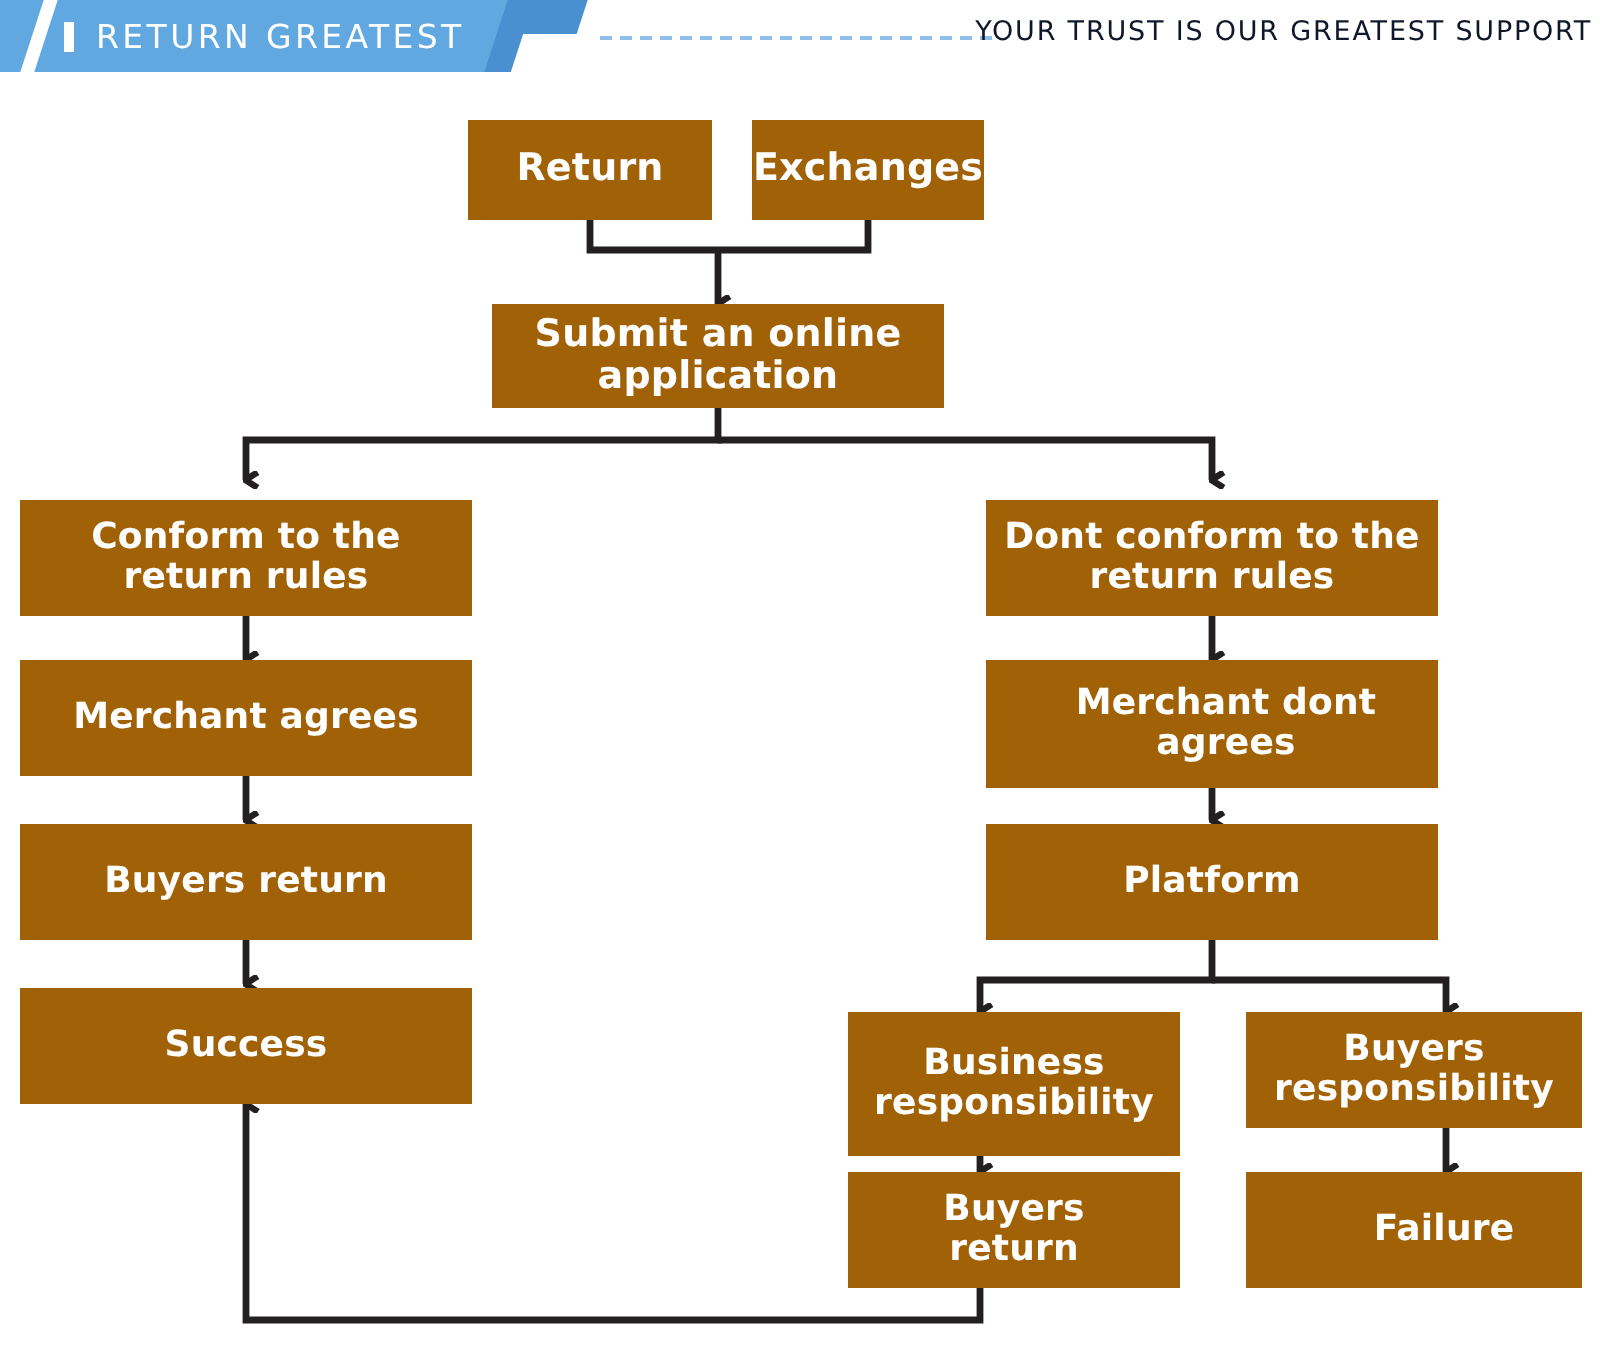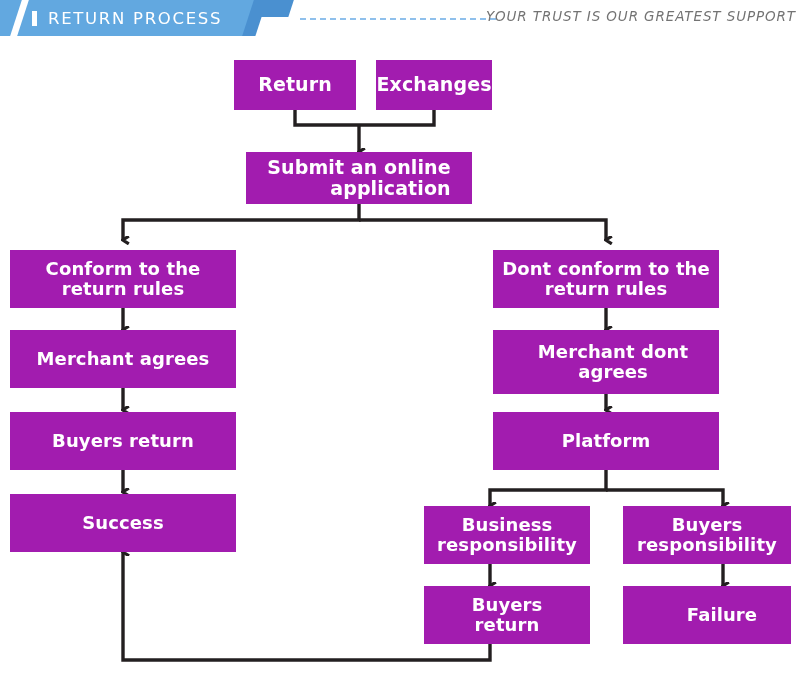--- a/index.html
+++ b/index.html
@@ -86,37 +86,36 @@
     left: 300px;
     top: 18px;
     width: 196px;
     height: 0;
     border-top: 2px dashed #8fc0ec;
   }
   .tagline {
     position: absolute;
     right: 4px;
     top: 8px;
-    color: #737373;
+    color: #0f172a;
     font-size: 13.5px;
-    font-style: italic;
     letter-spacing: 0.9px;
     white-space: nowrap;
   }
 
   
   #chart {
     position: absolute;
     left: 0; top: 40px;
     width: 800px;
     height: 640px;
   }
   .node {
     position: absolute;
-    background: #a21caf;
+    background: #a16207;
     color: #ffffff;
     display: flex;
     align-items: center;
     justify-content: center;
     text-align: center;
     font-weight: bold;
     line-height: 1.12;
     box-sizing: border-box;
     padding: 2px 6px;
     letter-spacing: 0.1px;
@@ -133,21 +132,21 @@
 </head>
 <body>
 
 <div id="header">
   <div class="banner-main"></div>
   <div class="banner-slash"></div>
   <div class="banner-accent"></div>
   <div class="banner-accent-cut"></div>
   <div class="banner-title-wrap">
     <span class="banner-tick"></span>
-    <span class="banner-title">RETURN PROCESS</span>
+    <span class="banner-title">RETURN GREATEST</span>
   </div>
   <div class="dashline"></div>
   <div class="tagline">YOUR TRUST IS OUR GREATEST SUPPORT</div>
 </div>
 
 <div id="chart">
 
   <svg id="wires" viewBox="0 0 800 640" xmlns="http://www.w3.org/2000/svg">
     <defs>
       <marker id="arw" markerWidth="9" markerHeight="9" refX="4.3" refY="7.4" orient="auto" markerUnits="userSpaceOnUse">
@@ -183,21 +182,21 @@
   </svg>
 
   <div class="node" style="left:234px; top:20px; width:122px; height:50px; font-size:19px;">
     <span>Return</span>
   </div>
 
   <div class="node" style="left:376px; top:20px; width:116px; height:50px; font-size:19px;">
     <span>Exchanges</span>
   </div>
 
-  <div class="node" style="left:246px; top:112px; width:226px; height:52px; font-size:19px;text-align:right;">
+  <div class="node" style="left:246px; top:112px; width:226px; height:52px; font-size:19px;">
     <span>
       <span class="nl">Submit an online</span>
       <span class="nl">application</span>
     </span>
   </div>
 
   <div class="node" style="left:10px; top:210px; width:226px; height:58px; font-size:18px;">
     <span>
       <span class="nl">Conform to the</span>
       <span class="nl">return rules</span>
@@ -226,21 +225,21 @@
   <div class="node" style="left:493px; top:290px; width:226px; height:64px; font-size:18px;padding-left:20px;">
     <span>Merchant dont agrees</span>
   </div>
 
   <div class="node" style="left:493px; top:372px; width:226px; height:58px; font-size:18px;">
     <span>
       <span class="nl">Platform</span>
     </span>
   </div>
 
-  <div class="node" style="left:424px; top:466px; width:166px; height:58px; font-size:18px;">
+  <div class="node" style="left:424px; top:466px; width:166px; height:72px; font-size:18px;">
     <span>
       <span class="nl">Business</span>
       <span class="nl">responsibility</span>
     </span>
   </div>
 
   <div class="node" style="left:623px; top:466px; width:168px; height:58px; font-size:18px;">
     <span>
       <span class="nl">Buyers</span>
       <span class="nl">responsibility</span>

